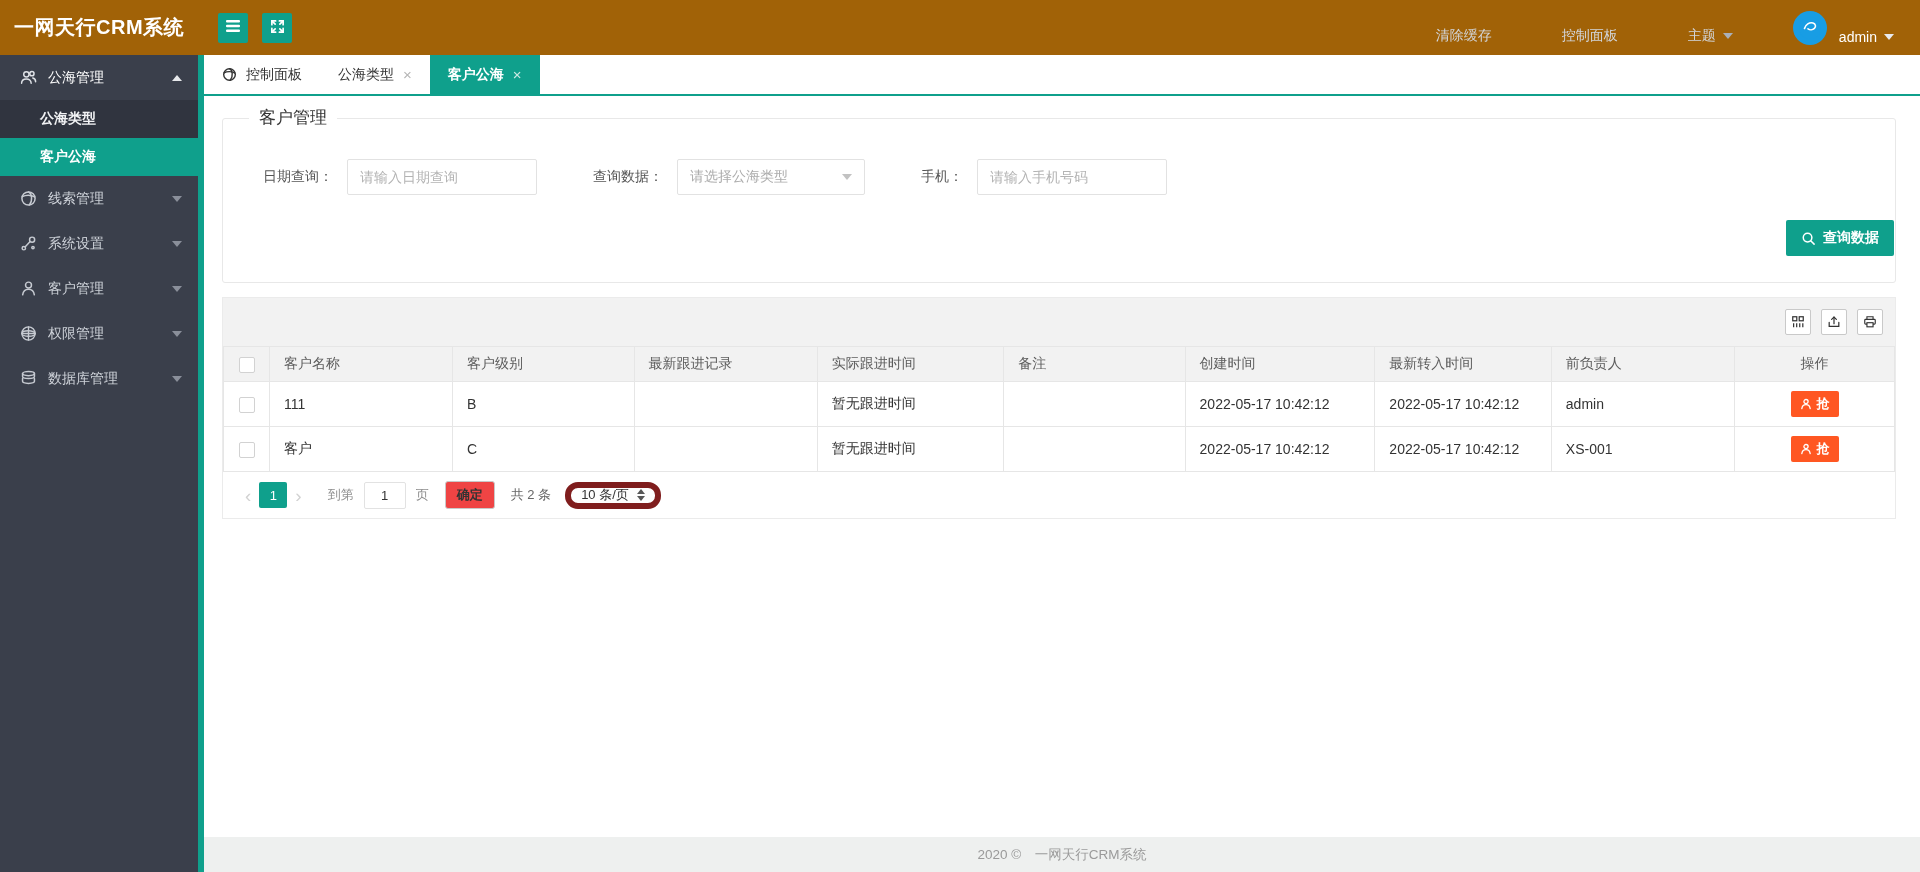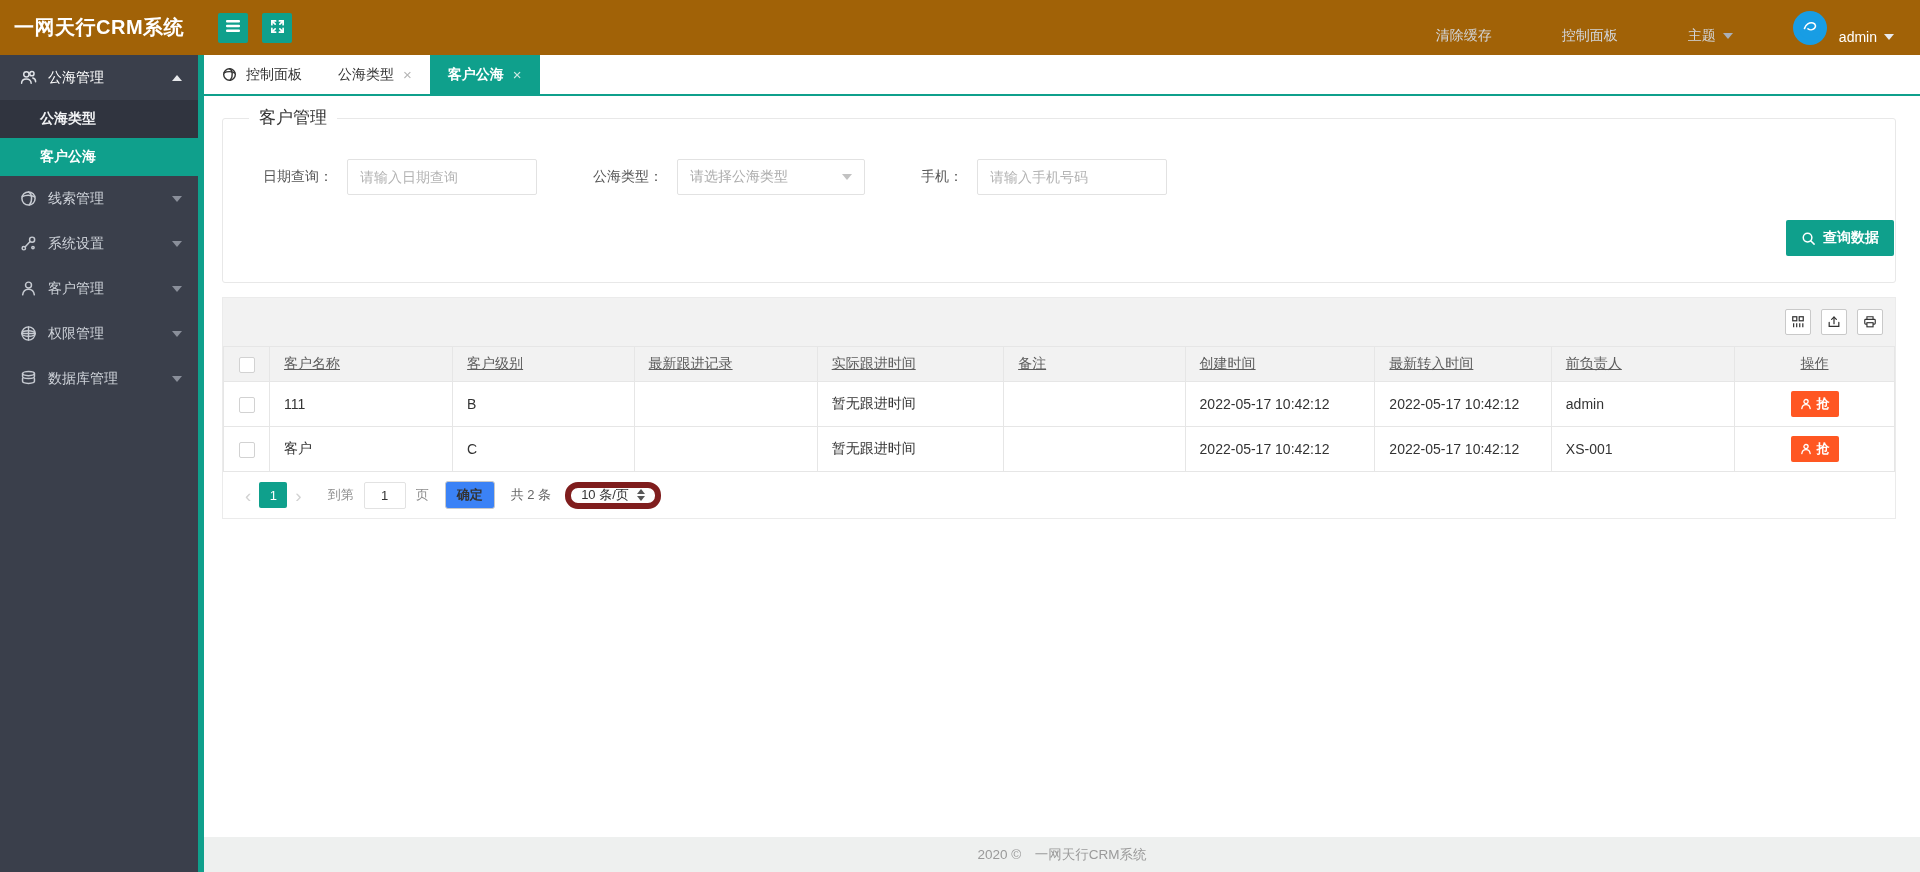--- a/index.html
+++ b/index.html
@@ -57,35 +57,35 @@
   .query-actions{display:flex;justify-content:flex-end;margin-top:25px;padding-right:1px;}
   .btn-primary{background:#0fa08c;color:#fff;border:none;border-radius:2px;height:36px;padding:0 15px;
     font-size:14px;font-weight:bold;display:flex;align-items:center;gap:7px;cursor:pointer;}
 
   
   .table-panel{margin-top:14px;border:1px solid #ebebeb;}
   .panel-toolbar{height:48px;background:#f2f2f2;display:flex;align-items:center;justify-content:flex-end;gap:10px;padding-right:12px;}
   .tool-btn{width:26px;height:26px;background:#fff;border:1px solid #c9c9c9;border-radius:2px;display:flex;align-items:center;justify-content:center;color:#333;cursor:pointer;}
 
   table{width:100%;border-collapse:collapse;table-layout:fixed;font-size:14px;}
-  th{background:#f2f2f2;height:35px;font-weight:normal;color:#5c5c5c;text-align:left;padding:0 14px;border:1px solid #e6e6e6;overflow:hidden;white-space:nowrap;text-decoration:underline;}
+  th{background:#f2f2f2;height:35px;font-weight:normal;color:#5c5c5c;text-align:left;padding:0 14px;border:1px solid #e6e6e6;overflow:hidden;white-space:nowrap;}
   td{height:45px;color:#333;padding:0 14px;border:1px solid #e6e6e6;background:#fff;overflow:hidden;white-space:nowrap;}
   th.col-cb, td.col-cb{width:46px;text-align:center;padding:0;}
   th.col-action, td.col-action{width:160px;text-align:center;}
   .cb{width:16px;height:16px;border:1px solid #d2d2d2;border-radius:2px;background:#fff;display:inline-block;vertical-align:middle;cursor:pointer;}
   .grab-btn{background:#ff5722;color:#fff;border:none;border-radius:2px;height:26px;padding:0 9px;
     font-size:13px;font-weight:bold;display:inline-flex;align-items:center;gap:5px;cursor:pointer;}
 
   .pagination{display:flex;align-items:center;padding:9px 14px;font-size:13px;color:#666;background:#fff;gap:0;}
   .pg-arrow{color:#d2d2d2;font-size:19px;padding:0 8px;cursor:pointer;line-height:1;}
   .pg-current{width:28px;height:26px;background:#0fa08c;color:#fff;border-radius:2px;display:flex;align-items:center;justify-content:center;font-size:13px;cursor:pointer;}
   .pg-goto{margin-left:18px;color:#8e8e8e;}
   .pg-input{width:42px;height:27px;border:1px solid #e2e2e2;border-radius:2px;text-align:center;font-size:13px;color:#333;margin:0 10px;outline:none;}
   .pg-page{color:#8e8e8e;}
-  .pg-confirm{height:28px;padding:0 11px;background:#3b82f6;border:1px solid #c9c9c9;border-radius:3px;font-size:13px;font-weight:bold;color:#333;margin-left:16px;cursor:pointer;}
+  .pg-confirm{height:28px;padding:0 11px;background:#ef4444;border:1px solid #c9c9c9;border-radius:3px;font-size:13px;font-weight:bold;color:#333;margin-left:16px;cursor:pointer;}
   .pg-total{margin-left:16px;color:#666;}
   .pg-size{height:27px;border:6px solid #7f1d1d;border-radius:13px;background:#fdfdfd;display:flex;align-items:center;gap:8px;padding:0 10px;margin-left:14px;font-size:13px;color:#333;cursor:pointer;}
   .updown{display:flex;flex-direction:column;gap:2px;}
   .updown i{width:0;height:0;border-left:4px solid transparent;border-right:4px solid transparent;display:block;}
   .updown .u{border-bottom:5px solid #555;}
   .updown .d{border-top:5px solid #555;}
 
   .footer{height:35px;background:#eef0ef;display:flex;align-items:center;justify-content:center;font-size:13.5px;color:#9a9a9a;flex:none;}
 </style>
 </head>
@@ -248,21 +248,21 @@
     <div class="page">
 
       <div class="query-box">
         <div class="legend">客户管理</div>
         <div class="query-row">
           <div class="q-group">
             <span class="q-label">日期查询：</span>
             <input class="q-input" type="text" placeholder="请输入日期查询" style="">
           </div>
           <div class="q-group">
-            <span class="q-label">公海类型：</span>
+            <span class="q-label">查询数据：</span>
             <div class="q-select">
               <span>请选择公海类型</span>
               <i class="sel-caret"></i>
             </div>
           </div>
           <div class="q-group">
             <span class="q-label">手机：</span>
             <input class="q-input" type="text" placeholder="请输入手机号码" style="">
           </div>
         </div>

